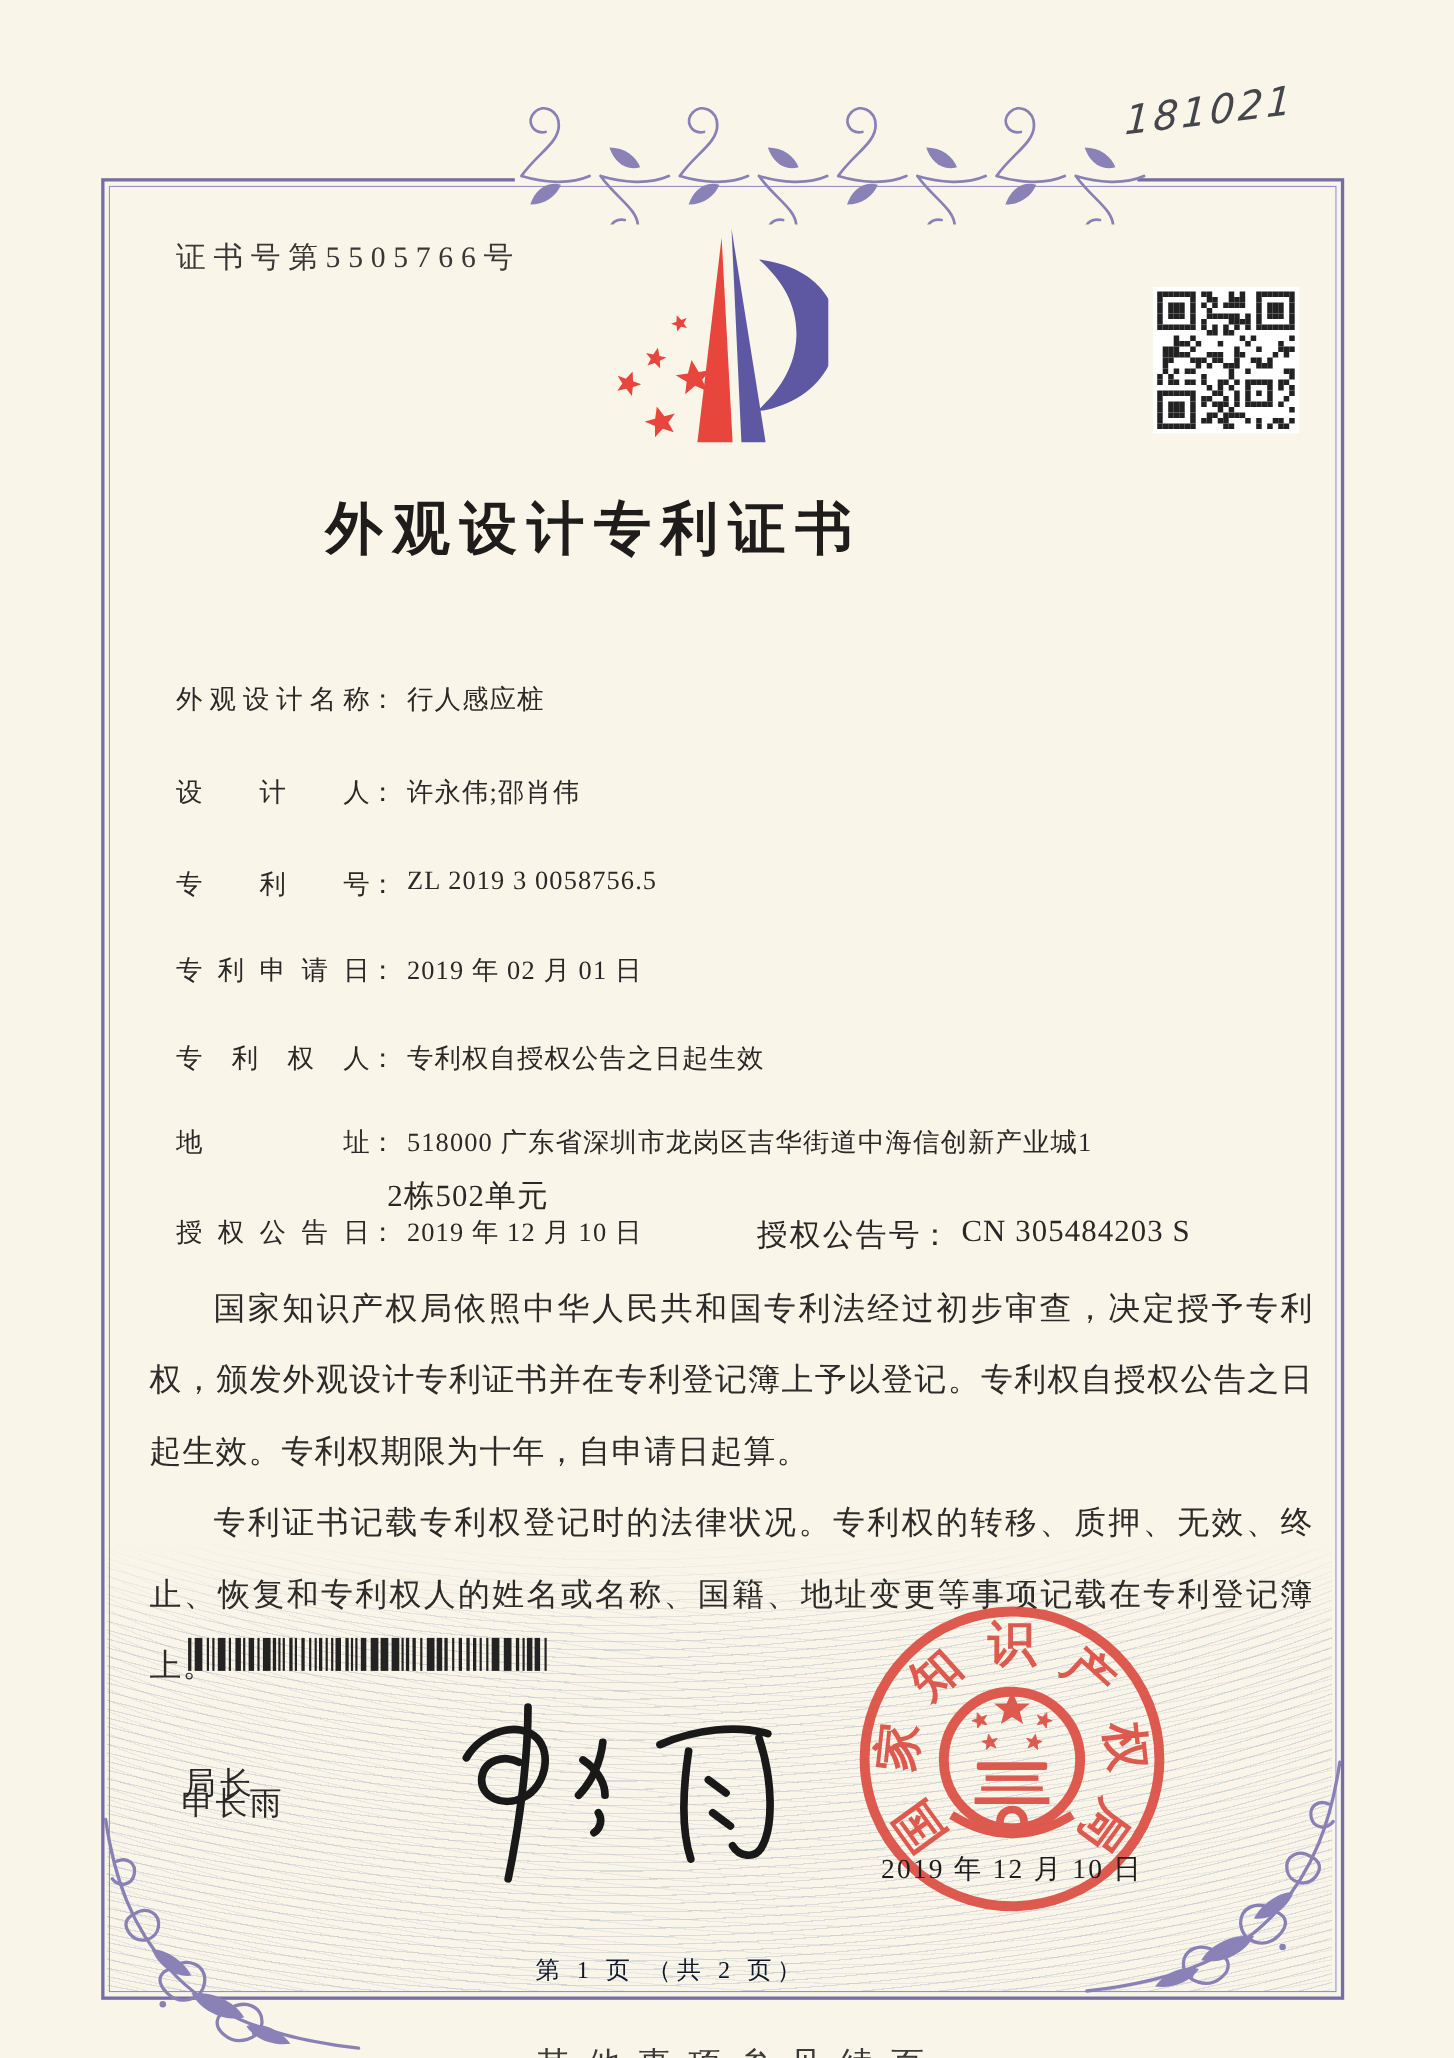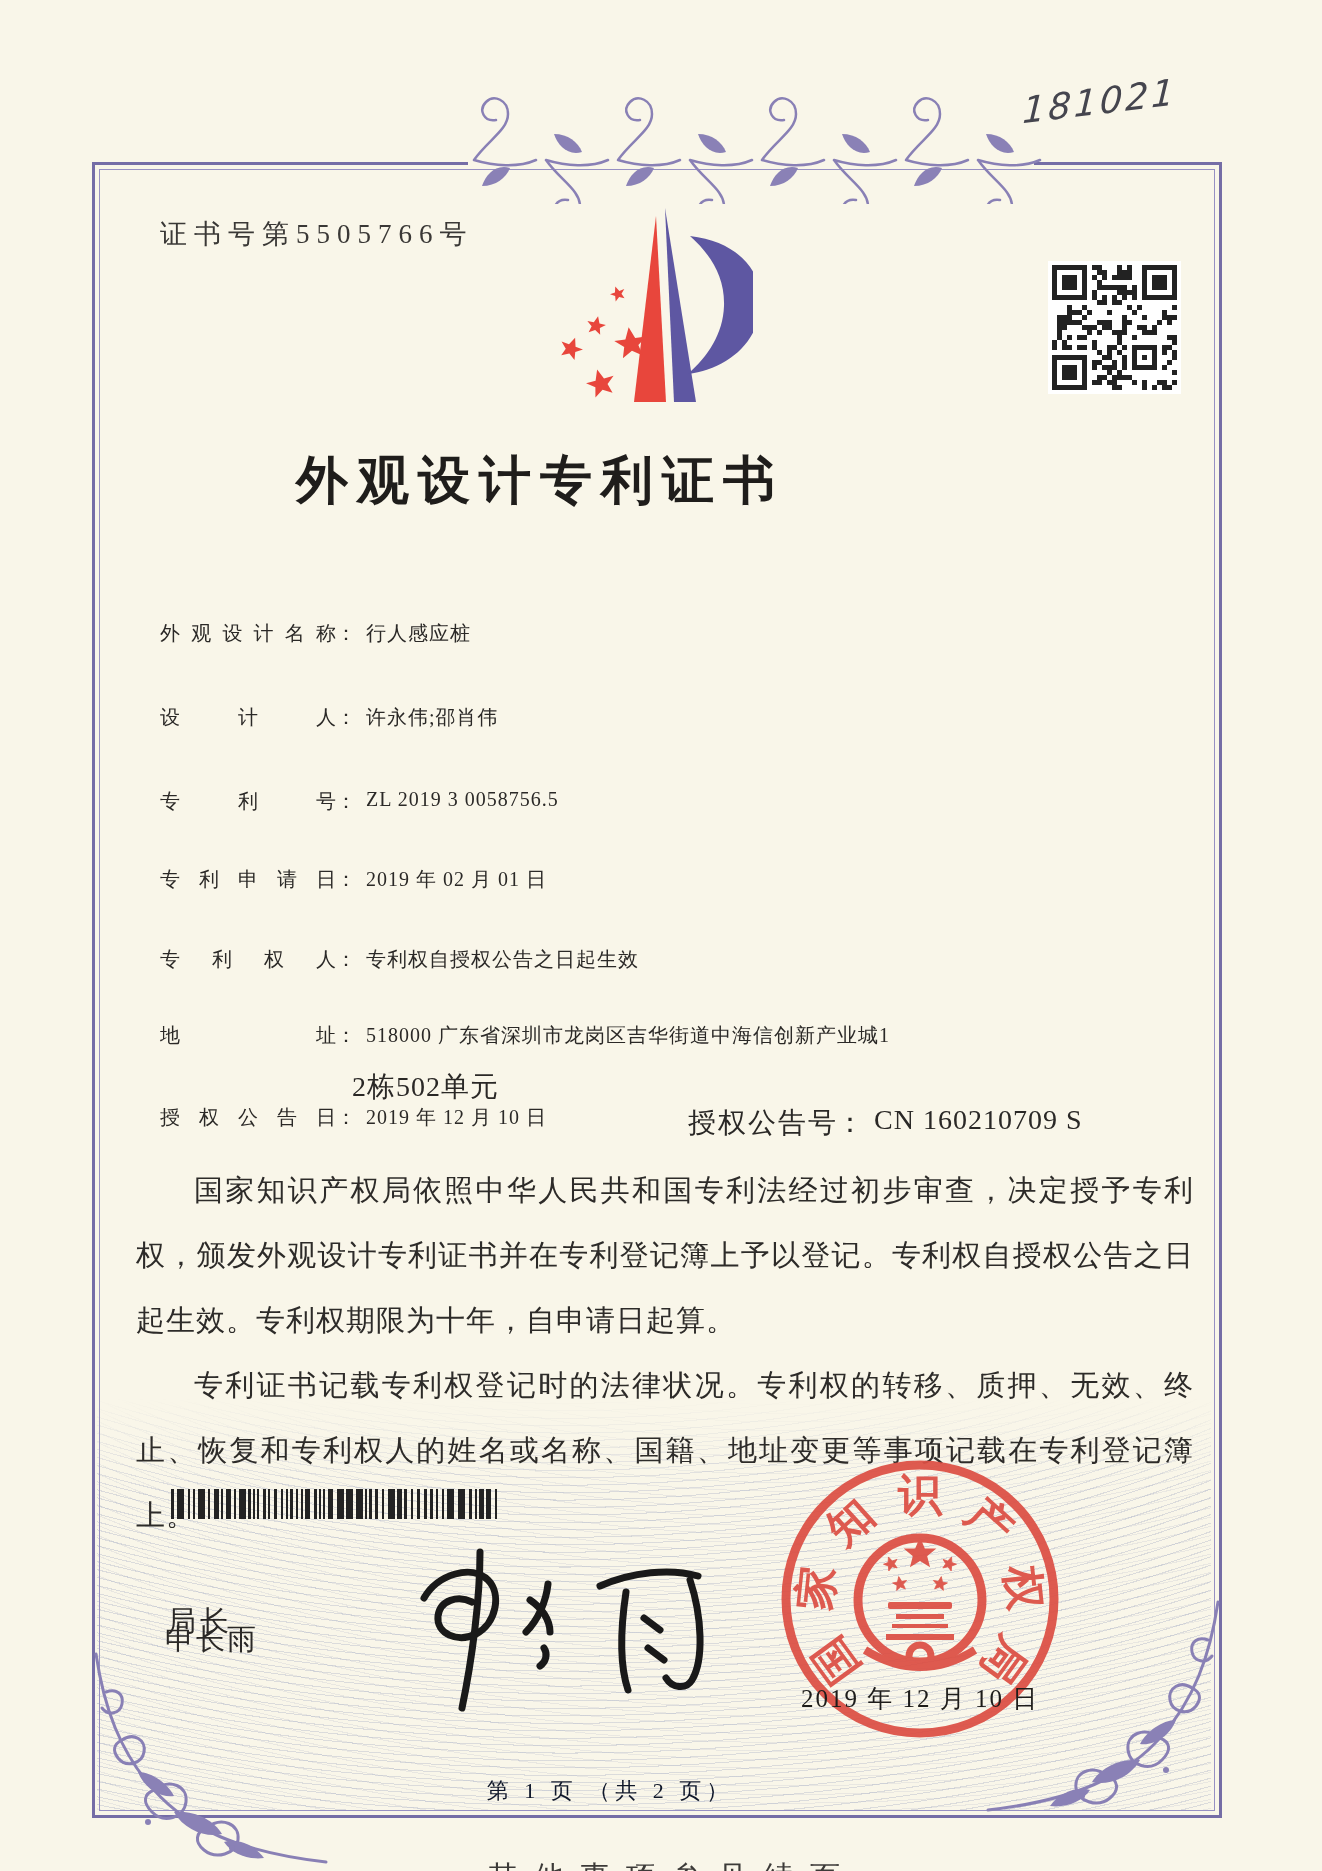--- a/index.html
+++ b/index.html
@@ -53,21 +53,21 @@
     background:#fff;display:grid;place-content:center;
   }
   .qr .grid{display:grid;grid-template-columns:repeat(25,5px);grid-auto-rows:5px;}
   .qr .c{background:#222;}
   
   .title{
     position:absolute;left:95px;top:446px;width:890px;text-align:center;
     font-size:52px;font-weight:700;letter-spacing:9px;color:#1f1d1b;
   }
   
-  .row{position:absolute;left:160px;font-size:20px;white-space:nowrap;color:#2b2927;}
+  .row{position:absolute;left:160px;font-size:24px;white-space:nowrap;color:#2b2927;}
   .row .lab{
     display:inline-block;width:176px;text-align:justify;text-align-last:justify;
     vertical-align:top;
   }
   .row .col{display:inline-block;vertical-align:top;}
   .row .val{display:inline-block;margin-left:10px;letter-spacing:1px;vertical-align:top;}
   .addr2{position:absolute;left:352px;top:1068px;font-size:28px;letter-spacing:1px;}
   .row2nd{position:absolute;left:688px;font-size:28px;white-space:nowrap;}
   .row2nd .lab{display:inline-block;width:148px;text-align:justify;text-align-last:justify;vertical-align:top;}
   .row2nd .val{display:inline-block;margin-left:10px;letter-spacing:1px;vertical-align:top;}
@@ -834,21 +834,21 @@
     <span class="lab">专利权人</span><span class="col">：</span><span class="val">专利权自授权公告之日起生效</span>
   </div>
   <div class="row" style="top:1022px">
     <span class="lab">地址</span><span class="col">：</span><span class="val">518000 广东省深圳市龙岗区吉华街道中海信创新产业城1</span>
   </div>
   <div class="addr2">2栋502单元</div>
   <div class="row" style="top:1104px">
     <span class="lab">授权公告日</span><span class="col">：</span><span class="val">2019 年 12 月 10 日</span>
   </div>
   <div class="row2nd" style="top:1104px">
-    <span class="lab">授权公告号</span><span class="col">：</span><span class="val">CN 160210709 S</span>
+    <span class="lab">授权公告号</span><span class="col">：</span><span class="val">CN 305484203 S</span>
   </div>
 
   <div class="paras">
     <p>国家知识产权局依照中华人民共和国专利法经过初步审查，决定授予专利权，颁发外观设计专利证书并在专利登记簿上予以登记。专利权自授权公告之日起生效。专利权期限为十年，自申请日起算。</p>
     <p>专利证书记载专利权登记时的法律状况。专利权的转移、质押、无效、终止、恢复和专利权人的姓名或名称、国籍、地址变更等事项记载在专利登记簿上。</p>
   </div>
 
   <div class="barcode" id="barcode">
       <i style="left: 0px; width: 3px;"></i>
       <i style="left: 6px; width: 7px;"></i>

